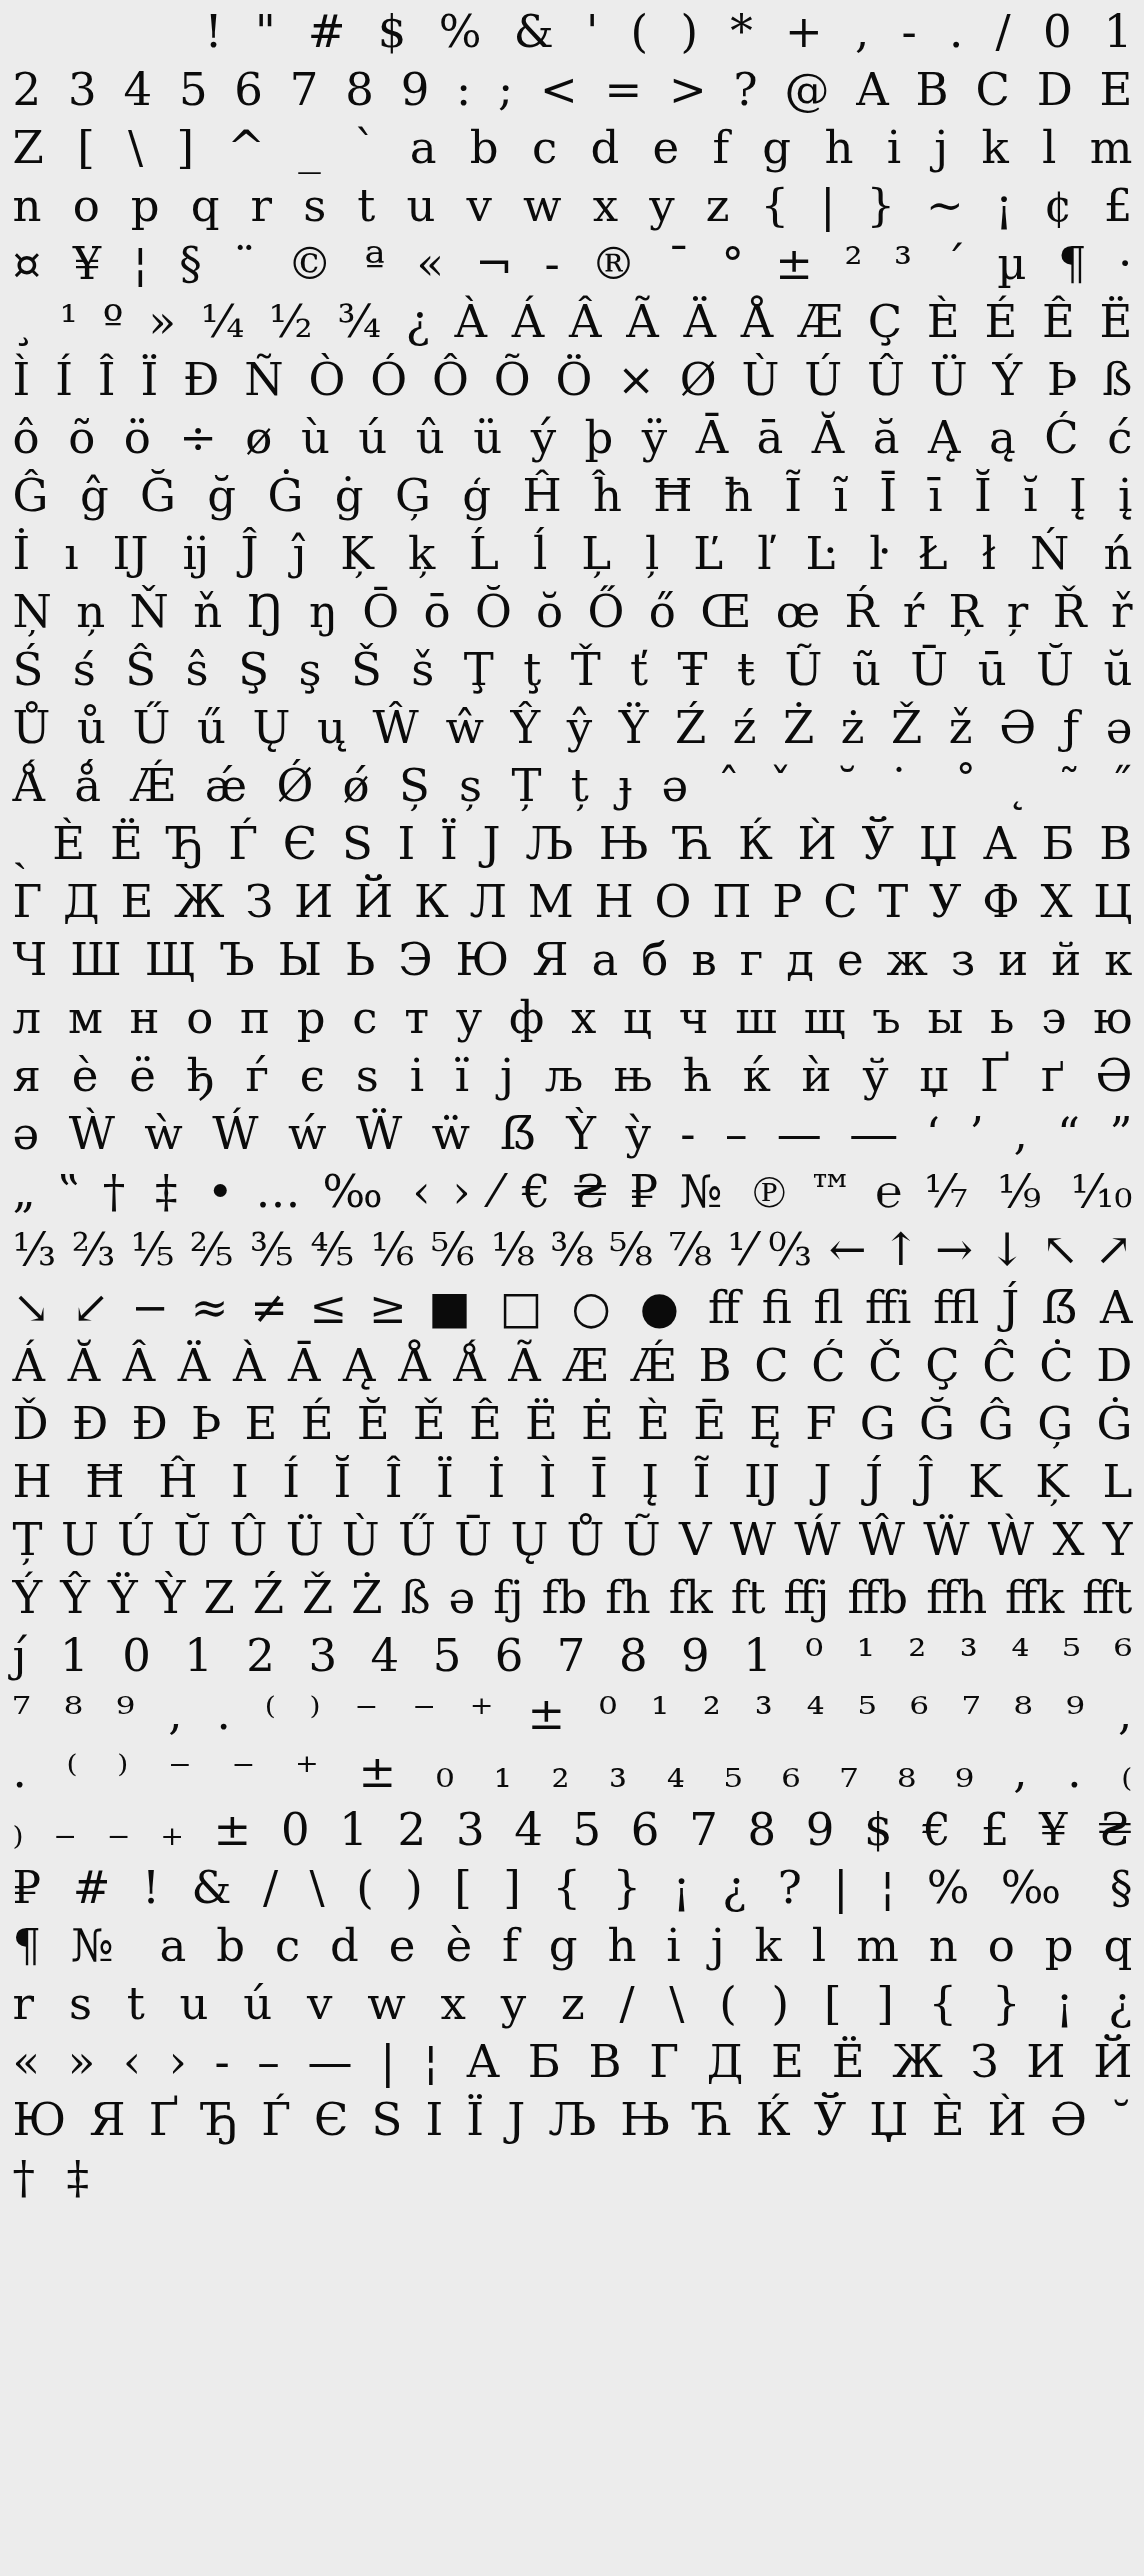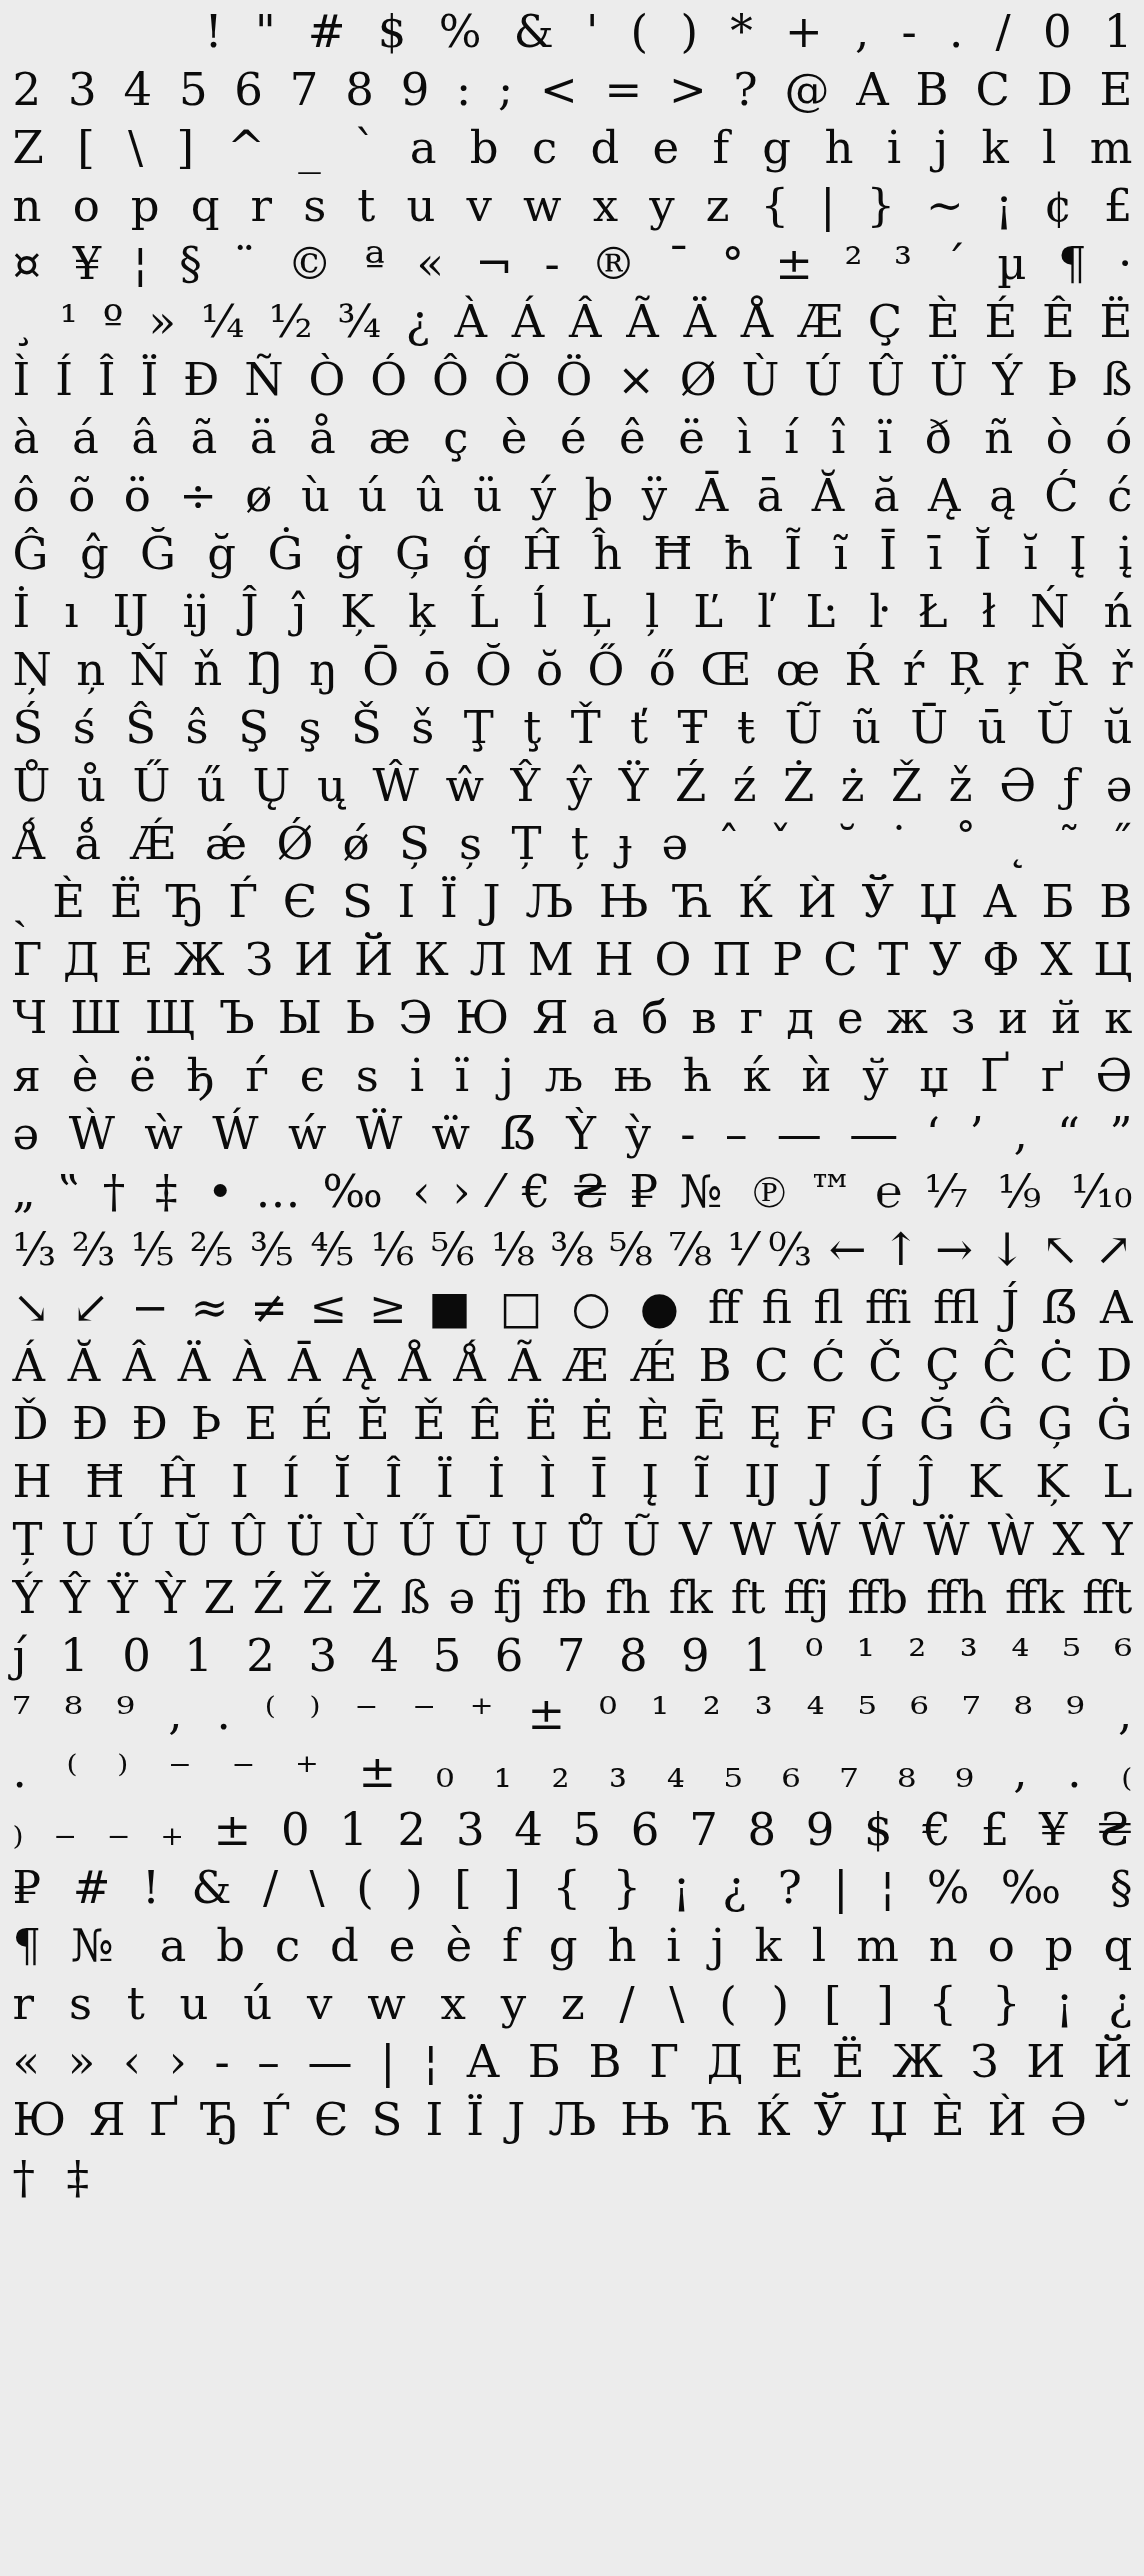--- a/index.html
+++ b/index.html
@@ -37,31 +37,31 @@
 <body style="background: rgb(236, 236, 236);">
 
 <div class="sheet" style="color: rgb(11, 11, 11);">
   <div class="line first">! " # $ % &amp; ' ( ) * + , - . / 0 1</div>
   <div class="line">2 3 4 5 6 7 8 9 : ; &lt; = &gt; ? @ A B C D E</div>
   <div class="line">Z [ \ ] ^ _ ` a b c d e f g h i j k l m</div>
   <div class="line">n o p q r s t u v w x y z { | } ~ ¡ ¢ £</div>
   <div class="line">¤ ¥ ¦ § ¨ © ª « ¬ - ® ¯ ° ± ² ³ ´ µ ¶ ·</div>
   <div class="line">¸ ¹ º » ¼ ½ ¾ ¿ À Á Â Ã Ä Å Æ Ç È É Ê Ë</div>
   <div class="line">Ì Í Î Ï Ð Ñ Ò Ó Ô Õ Ö × Ø Ù Ú Û Ü Ý Þ ß</div>
-  <div class="line">à á â ã ä å æ ç è é ê ë ì í î ï ð ñ ò ó</div>
   <div class="line">ô õ ö ÷ ø ù ú û ü ý þ ÿ Ā ā Ă ă Ą ą Ć ć</div>
   <div class="line">Ĝ ĝ Ğ ğ Ġ ġ Ģ ģ Ĥ ĥ Ħ ħ Ĩ ĩ Ī ī Ĭ ĭ Į į</div>
   <div class="line">İ ı Ĳ ĳ Ĵ ĵ Ķ ķ Ĺ ĺ Ļ ļ Ľ ľ Ŀ ŀ Ł ł Ń ń</div>
   <div class="line">Ņ ņ Ň ň Ŋ ŋ Ō ō Ŏ ŏ Ő ő Œ œ Ŕ ŕ Ŗ ŗ Ř ř</div>
   <div class="line">Ś ś Ŝ ŝ Ş ş Š š Ţ ţ Ť ť Ŧ ŧ Ũ ũ Ū ū Ŭ ŭ</div>
   <div class="line">Ů ů Ű ű Ų ų Ŵ ŵ Ŷ ŷ Ÿ Ź ź Ż ż Ž ž Ə ƒ ə</div>
   <div class="line">Ǻ ǻ Ǽ ǽ Ǿ ǿ Ș ș Ț ț ɟ ə ˆ ˇ ˘ ˙ ˚ ˛ ˜ ˝</div>
   <div class="line">ˏ Ѐ Ё Ђ Ѓ Є Ѕ І Ї Ј Љ Њ Ћ Ќ Ѝ Ў Џ А Б В</div>
   <div class="line">Г Д Е Ж З И Й К Л М Н О П Р С Т У Ф Х Ц</div>
   <div class="line">Ч Ш Щ Ъ Ы Ь Э Ю Я а б в г д е ж з и й к</div>
+  <div class="line">л м н о п р с т у ф х ц ч ш щ ъ ы ь э ю</div>
   <div class="line">я ѐ ё ђ ѓ є ѕ і ї ј љ њ ћ ќ ѝ ў џ Ґ ґ Ә</div>
   <div class="line">ə Ẁ ẁ Ẃ ẃ Ẅ ẅ ẞ Ỳ ỳ ‐ – — ― ‘ ’ ‚ “ ”</div>
   <div class="line">„ ‟ † ‡ • … ‰ ‹ › ⁄ € ₴ ₽ № ℗ ™ ℮ ⅐ ⅑ ⅒</div>
   <div class="line">⅓ ⅔ ⅕ ⅖ ⅗ ⅘ ⅙ ⅚ ⅛ ⅜ ⅝ ⅞ ⅟ ↉ ← ↑ → ↓ ↖ ↗</div>
   <div class="line">↘ ↙ − ≈ ≠ ≤ ≥ ■ □ ○ ● ff fi fl ffi ffl J́ ẞ A</div>
   <div class="line">Á Ă Â Ä À Ā Ą Å Ǻ Ã Æ Ǽ B C Ć Č Ç Ĉ Ċ D</div>
   <div class="line">Ď Đ Ð Þ E É Ĕ Ě Ê Ë Ė È Ē Ę F G Ğ Ĝ Ģ Ġ</div>
   <div class="line">H Ħ Ĥ I Í Ĭ Î Ï İ Ì Ī Į Ĩ Ĳ J J́ Ĵ K Ķ L</div>
   <div class="line">Ț U Ú Ŭ Û Ü Ù Ű Ū Ų Ů Ũ V W Ẃ Ŵ Ẅ Ẁ X Y</div>
   <div class="line">Ý Ŷ Ÿ Ỳ Z Ź Ž Ż ß ə fj fb fh fk ft ffj ffb ffh ffk fft</div>

